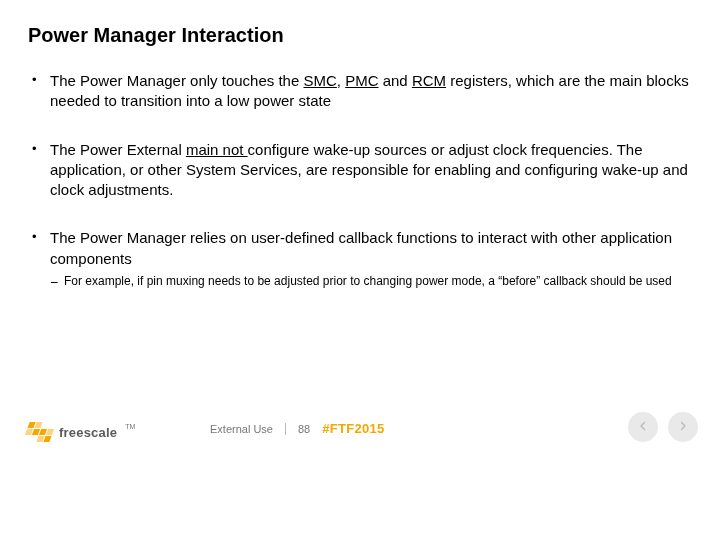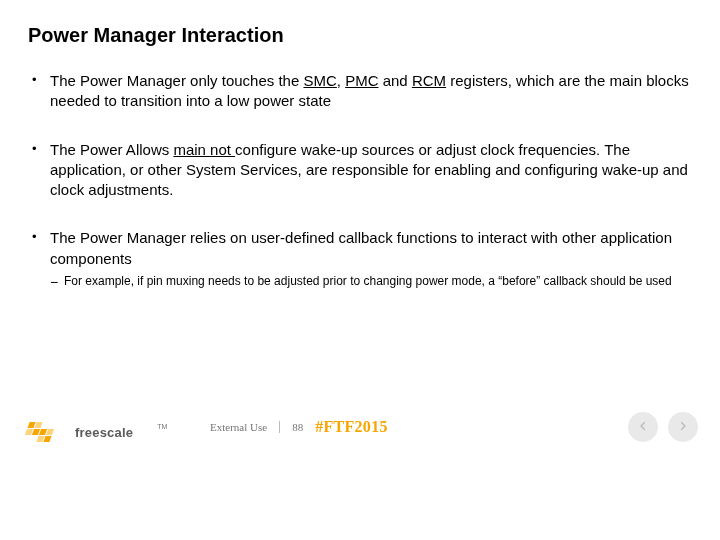--- a/index.html
+++ b/index.html
@@ -7,50 +7,50 @@
   .slide { position: relative; width: 720px; height: 460px; padding: 24px 28px 0 28px; }
   .title { font-size: 20px; font-weight: bold; margin-bottom: 24px; }
   ul.top { list-style: none; padding: 0; margin: 0 0 12px 4px; }
   ul.top > li { position: relative; padding-left: 18px; font-size: 15px; line-height: 1.35; margin-bottom: 28px; }
   ul.top > li::before { content: "•"; position: absolute; left: 0; top: 0; font-size: 13px; color: #000; }
   .u { text-decoration: underline; }
   ul.sub { list-style: none; padding: 0; margin: 4px 0 0 0; }
   ul.sub > li { position: relative; padding-left: 14px; font-size: 12px; line-height: 1.35; margin-top: 2px; }
   ul.sub > li::before { content: "−"; position: absolute; left: 0; top: 0; font-size: 14px; color: #000; }
   .footer { position: absolute; left: 0; right: 0; bottom: 18px; height: 40px; }
-  .logo { position: absolute; left: 26px; bottom: 0; display: flex; align-items: center; gap: 22px; }
+  .logo { position: absolute; left: 26px; bottom: 0; display: flex; align-items: center; gap: 6px; }
   .logo-mark { display: grid; grid-template-columns: repeat(4, 6px); grid-auto-rows: 6px; gap: 1px; transform: skewX(-20deg); }
   .logo-mark span { background: #f7a600; }
   .logo-mark span.lt { background: #ffd37a; }
   .logo-text { font-size: 13px; font-weight: bold; color: #5b5b5b; letter-spacing: 0.2px; }
   .tm { font-size: 7px; color: #777; position: relative; top: -6px; left: 2px; }
-  .footer-mid { position: absolute; left: 210px; bottom: 6px; display: flex; align-items: center; gap: 12px; font-size: 11px; color: #777; font-family: Liberation Serif, serif; }
+  .footer-mid { position: absolute; left: 210px; bottom: 6px; display: flex; align-items: center; gap: 12px; font-size: 11px; color: #777; }
   .divider { width: 1px; height: 12px; background: #bbb; }
   .pagenum { color: #777; }
-  .hashtag { color: #f7a600; font-weight: bold; font-size: 16px; letter-spacing: 0.3px; }
+  .hashtag { color: #f7a600; font-weight: bold; font-size: 13px; letter-spacing: 0.3px; }
   .nav { position: absolute; right: 22px; bottom: 0; display: flex; gap: 10px; }
   .nav-btn { width: 30px; height: 30px; border-radius: 50%; background: #e9e9e9; display: flex; align-items: center; justify-content: center; cursor: pointer; }
   .nav-btn svg { width: 12px; height: 12px; }
   .nav-btn path { stroke: #b9b9b9; stroke-width: 2.5; fill: none; stroke-linecap: round; stroke-linejoin: round; }
 </style>
 </head>
 <body>
 
 <div class="slide">
 
   <h1 class="title">Power Manager Interaction</h1>
 
   <ul class="top">
 
     <li>
       <span>The Power Manager only touches the </span><span class="u">SMC</span><span>, </span><span class="u">PMC</span><span> and </span><span class="u">RCM</span><span> registers, which are the main blocks needed to transition into a low power state</span>
     </li>
 
     <li>
-      <span>The Power Allows </span><span class="u">main not </span><span>configure wake-up sources or adjust clock frequencies. The application, or other System Services, are responsible for enabling and configuring wake-up and clock adjustments.</span>
+      <span>The Power External </span><span class="u">main not </span><span>configure wake-up sources or adjust clock frequencies. The application, or other System Services, are responsible for enabling and configuring wake-up and clock adjustments.</span>
     </li>
 
     <li>
       <span>The Power Manager relies on user-defined callback functions to interact with other application components</span>
       <ul class="sub">
         <li>For example, if pin muxing needs to be adjusted prior to changing power mode, a “before” callback should be used</li>
       </ul>
     </li>
 
   </ul>

